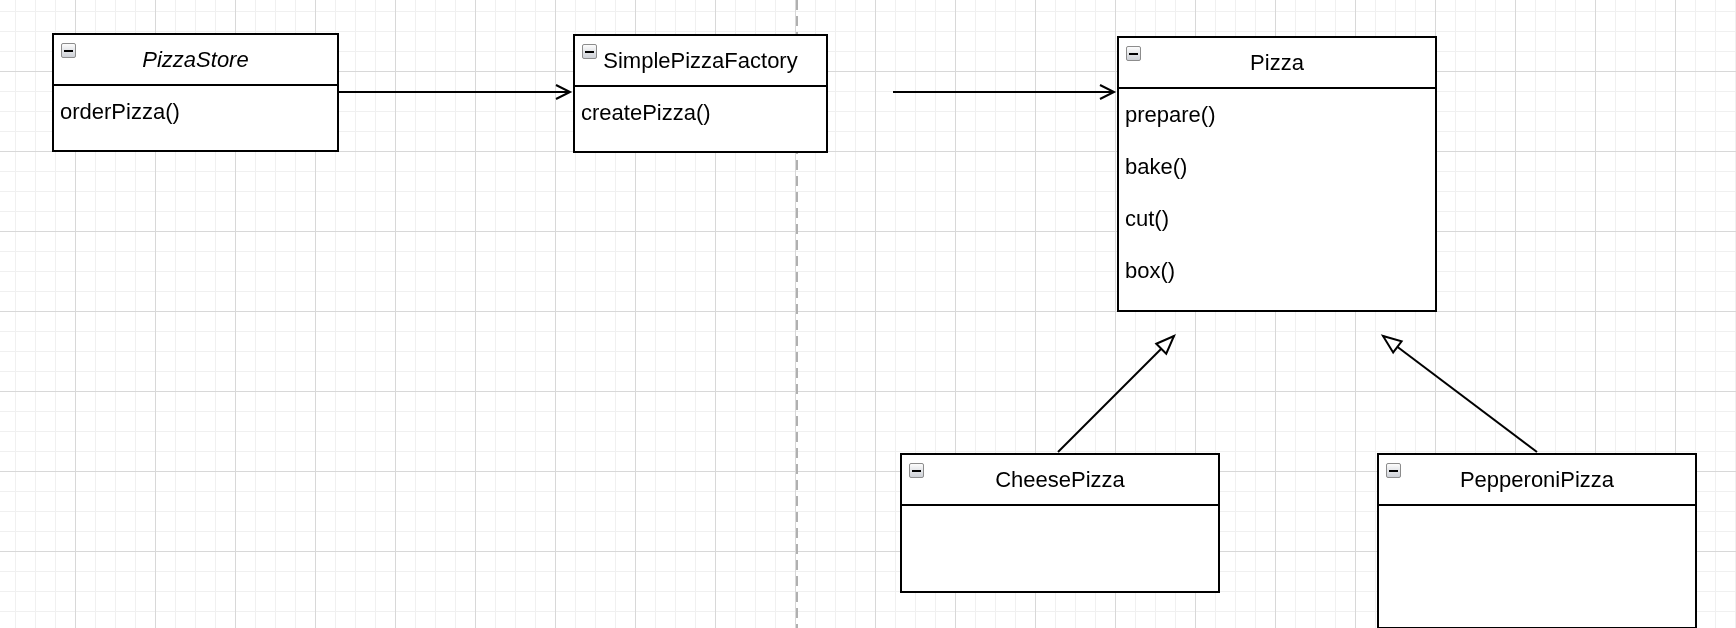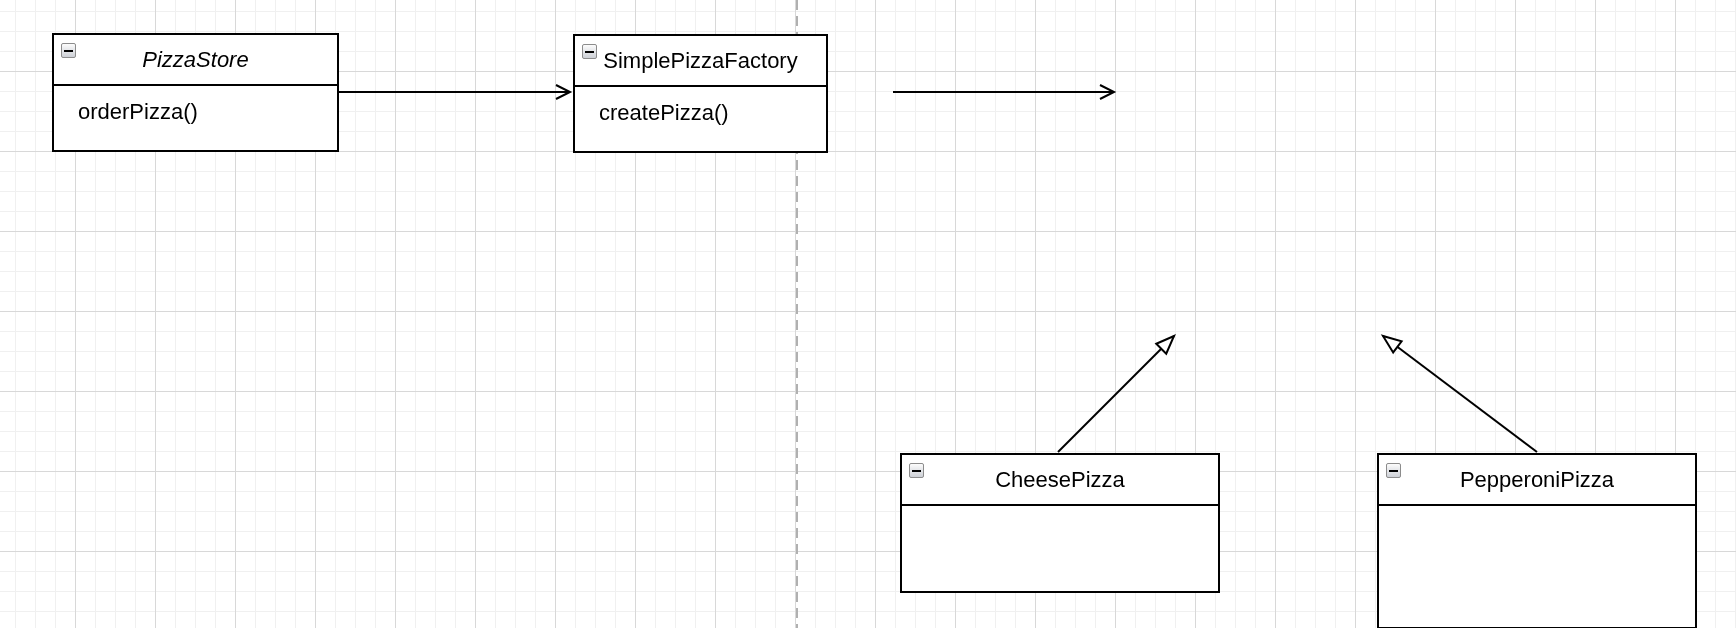--- a/index.html
+++ b/index.html
@@ -51,21 +51,21 @@
     cursor: pointer;
   }
   .minus-glyph {
     width: 9px; height: 2px; background: #000000;
   }
   .uml-body { position: relative; }
   .method-row {
     height: 52px;
     display: flex;
     align-items: center;
-    padding-left: 24px;
+    padding-left: 6px;
     font-size: 22px;
     white-space: nowrap;
   }
 </style>
 </head>
 <body>
 
 <div class="page">
 
   <svg class="overlay">
@@ -106,20 +106,34 @@
       <span class="collapse-btn">
         <span class="minus-glyph"></span>
       </span>
       <span class="uml-title">SimplePizzaFactory</span>
     </div>
     <div class="uml-body">
       <div class="method-row">createPizza()</div>
     </div>
   </div>
 
+  <div class="uml-class" style="left:1117px; top:36px; width:320px; height:276px;">
+    <div class="uml-header">
+      <span class="collapse-btn">
+        <span class="minus-glyph"></span>
+      </span>
+      <span class="uml-title">Pizza</span>
+    </div>
+    <div class="uml-body">
+      <div class="method-row">prepare()</div>
+      <div class="method-row">bake()</div>
+      <div class="method-row">cut()</div>
+      <div class="method-row">box()</div>
+    </div>
+  </div>
 
   <div class="uml-class" style="left:857px; top:453px; width:320px; height:140px;margin-left:43px;">
     <div class="uml-header">
       <span class="collapse-btn">
         <span class="minus-glyph"></span>
       </span>
       <span class="uml-title">CheesePizza</span>
     </div>
     <div class="uml-body"></div>
   </div>

